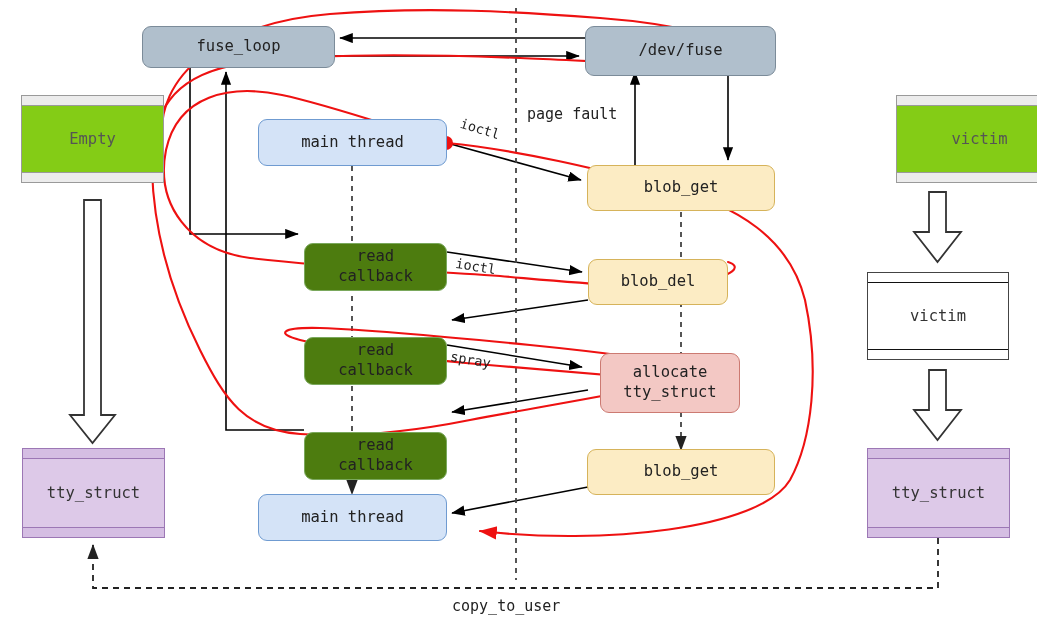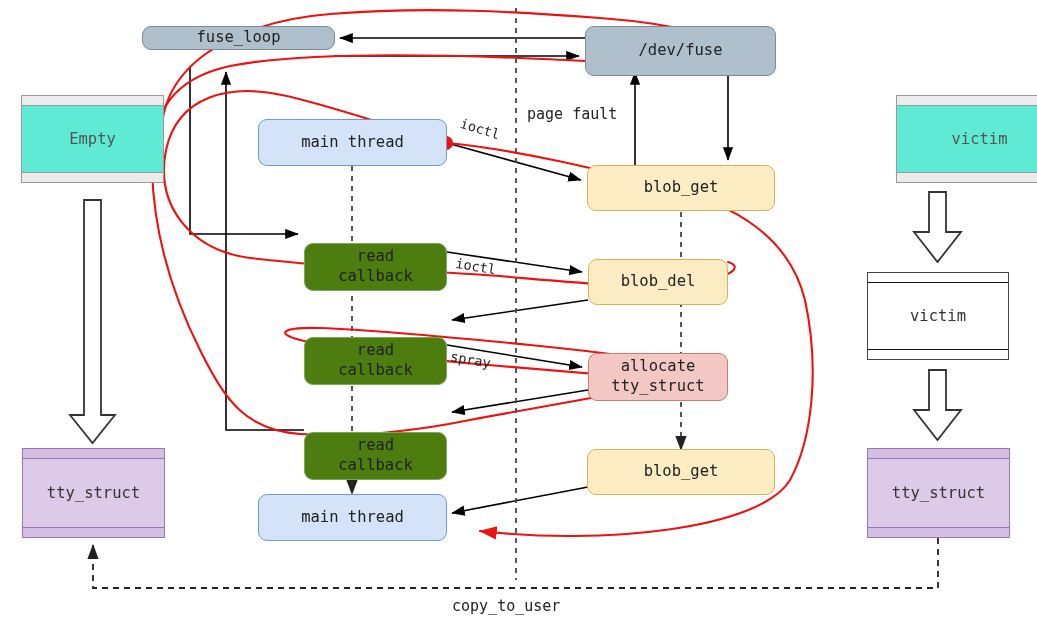--- a/index.html
+++ b/index.html
@@ -46,21 +46,21 @@
   .n-blob   { background: #fcecc4; border-color: #d6b35a; }
   .n-alloc  { background: #f3c8c4; border-color: #cc7a72; }
 
   
   .slab {
     position: absolute;
     box-sizing: border-box;
     border: 1.4px solid #9a9a9a;
     display: flex;
     flex-direction: column;
-    background: #5eead4;
+    background: #84cc16;
   }
   .slab .band {
     flex: 0 0 auto;
     height: 9px;
     border-bottom: 1.4px solid #9a9a9a;
     background: #ececec;
   }
   .slab .band.bot {
     border-bottom: none;
     border-top: 1.4px solid #9a9a9a;
@@ -170,40 +170,40 @@
   </svg>
 
   <svg class="blockarrows" style="position:absolute;left:0;top:0;width:1037px;height:622px;pointer-events:none;" viewBox="0 0 1037 622">
     <g fill="#ffffff" stroke="#333" stroke-width="1.8" stroke-linejoin="miter">
       <path d="M84,200 L101,200 L101,415 L115,415 L92.5,443 L70,415 L84,415 Z"></path>
       <path d="M929,192 L946,192 L946,232 L961,232 L937.5,262 L914,232 L929,232 Z"></path>
       <path d="M929,370 L946,370 L946,410 L961,410 L937.5,440 L914,410 L929,410 Z"></path>
     </g>
   </svg>
 
-  <div class="node n-fuse" style="left:142px;top:26px;width:193px;height:24px;">fuse_loop</div>
+  <div class="node n-fuse" style="left:142px;top:26px;width:193px;height:42px;">fuse_loop</div>
 
   <div class="node n-fuse" style="left:585px;top:26px;width:191px;height:50px;">/dev/fuse</div>
 
   <div class="node n-thread" style="left:258px;top:119px;width:189px;height:47px;">main thread</div>
 
   <div class="node n-read" style="left:304px;top:211px;width:143px;height:48px;">read
 callback</div>
 
   <div class="node n-read" style="left:304px;top:305px;width:143px;height:48px;">read
 callback</div>
 
   <div class="node n-read" style="left:304px;top:400px;width:143px;height:48px;">read
 callback</div>
 
   <div class="node n-blob" style="left:587px;top:165px;width:188px;height:46px;">blob_get</div>
 
   <div class="node n-blob" style="left:588px;top:259px;width:140px;height:46px;">blob_del</div>
 
-  <div class="node n-alloc" style="left:588px;top:353px;width:140px;height:48px;">allocate
+  <div class="node n-alloc" style="left:600px;top:353px;width:140px;height:60px;">allocate
 tty_struct</div>
 
   <div class="node n-blob" style="left:587px;top:449px;width:188px;height:46px;">blob_get</div>
 
   <div class="node n-thread" style="left:258px;top:494px;width:189px;height:47px;">main thread</div>
 
   <div class="slab" style="left:21px;top:95px;width:143px;height:88px;">
     <div class="band"></div>
     <div class="body">Empty</div>
     <div class="band bot"></div>

